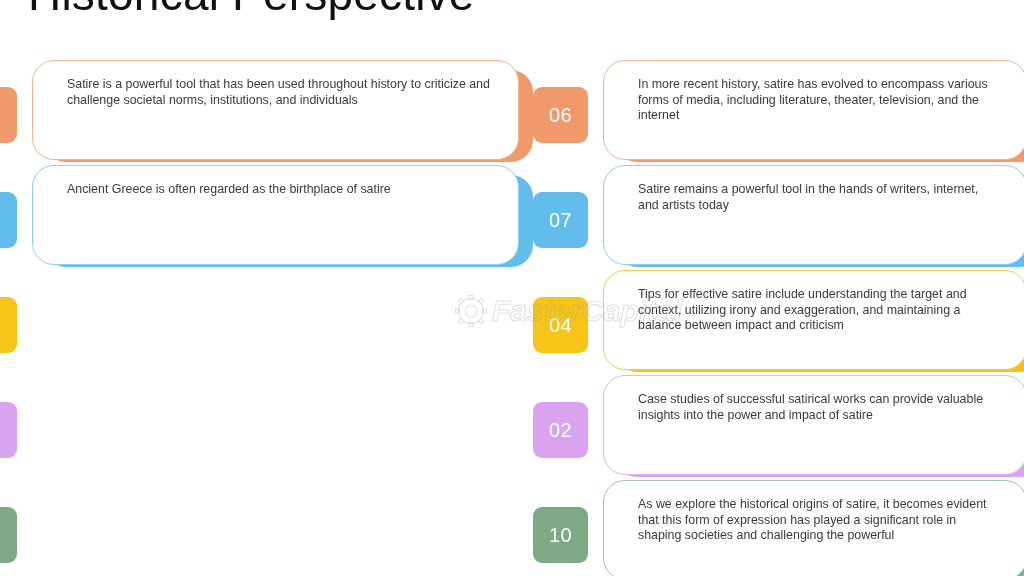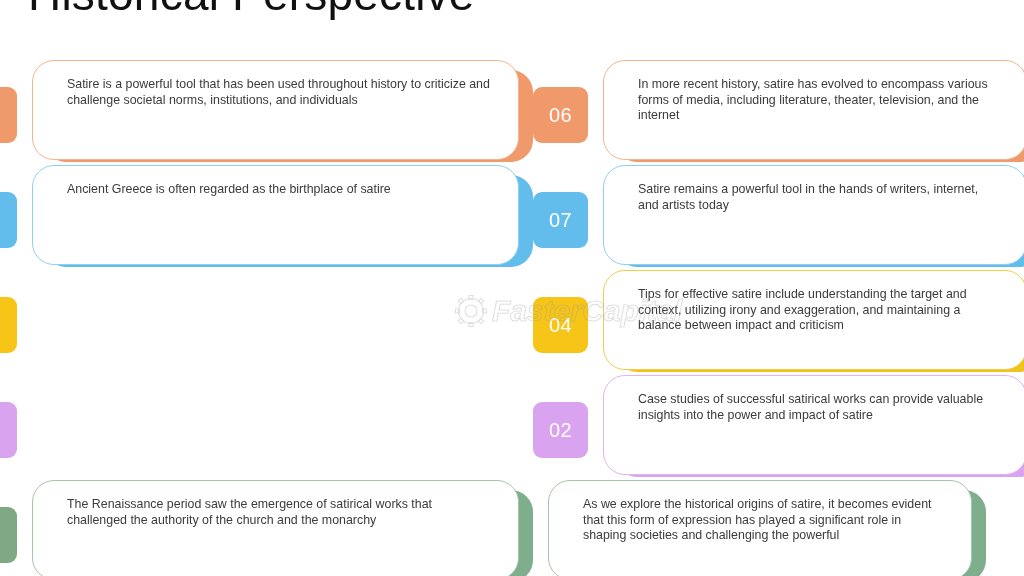--- a/index.html
+++ b/index.html
@@ -169,26 +169,20 @@
         </div>
       </div>
       <div class="row">
         <div class="badge" style="background: rgb(246, 197, 24);">03</div>
       </div>
       <div class="row">
         <div class="badge" style="background: rgb(217, 163, 239);">04</div>
       </div>
       <div class="row">
         <div class="badge" style="background: rgb(127, 168, 132);">05</div>
-        <div class="card-wrap">
-          <div class="card-shadow" style="background: rgb(127, 174, 140);"></div>
-          <div class="card" style="border-color: rgb(168, 196, 172);">
-            <div class="card-text">The Renaissance period saw the emergence of satirical works that challenged the authority of the church and the monarchy</div>
-          </div>
-        </div>
       </div>
     </div>
 
   <div class="column" id="col-right">
       <div class="row">
         <div class="badge" style="background: rgb(240, 153, 107);">06</div>
         <div class="card-wrap">
           <div class="card-shadow" style="background: rgb(240, 153, 107);"></div>
           <div class="card" style="border-color: rgb(242, 180, 143);">
             <div class="card-text">In more recent history, satire has evolved to encompass various forms of media, including literature, theater, television, and the internet</div>
@@ -216,20 +210,21 @@
       <div class="row">
         <div class="badge" style="background: rgb(217, 163, 239);">02</div>
         <div class="card-wrap">
           <div class="card-shadow" style="background: rgb(217, 163, 239);"></div>
           <div class="card" style="border-color: rgb(224, 180, 242);">
             <div class="card-text">Case studies of successful satirical works can provide valuable insights into the power and impact of satire</div>
           </div>
         </div>
       </div>
       <div class="row">
+        <div class="badge" style="background: rgb(127, 168, 132);">10</div>
         <div class="card-wrap">
           <div class="card-shadow" style="background: rgb(127, 174, 140);"></div>
           <div class="card" style="border-color: rgb(168, 196, 172);">
             <div class="card-text">As we explore the historical origins of satire, it becomes evident that this form of expression has played a significant role in shaping societies and challenging the powerful</div>
           </div>
         </div>
       </div>
     </div>
 
   <div id="watermark">

